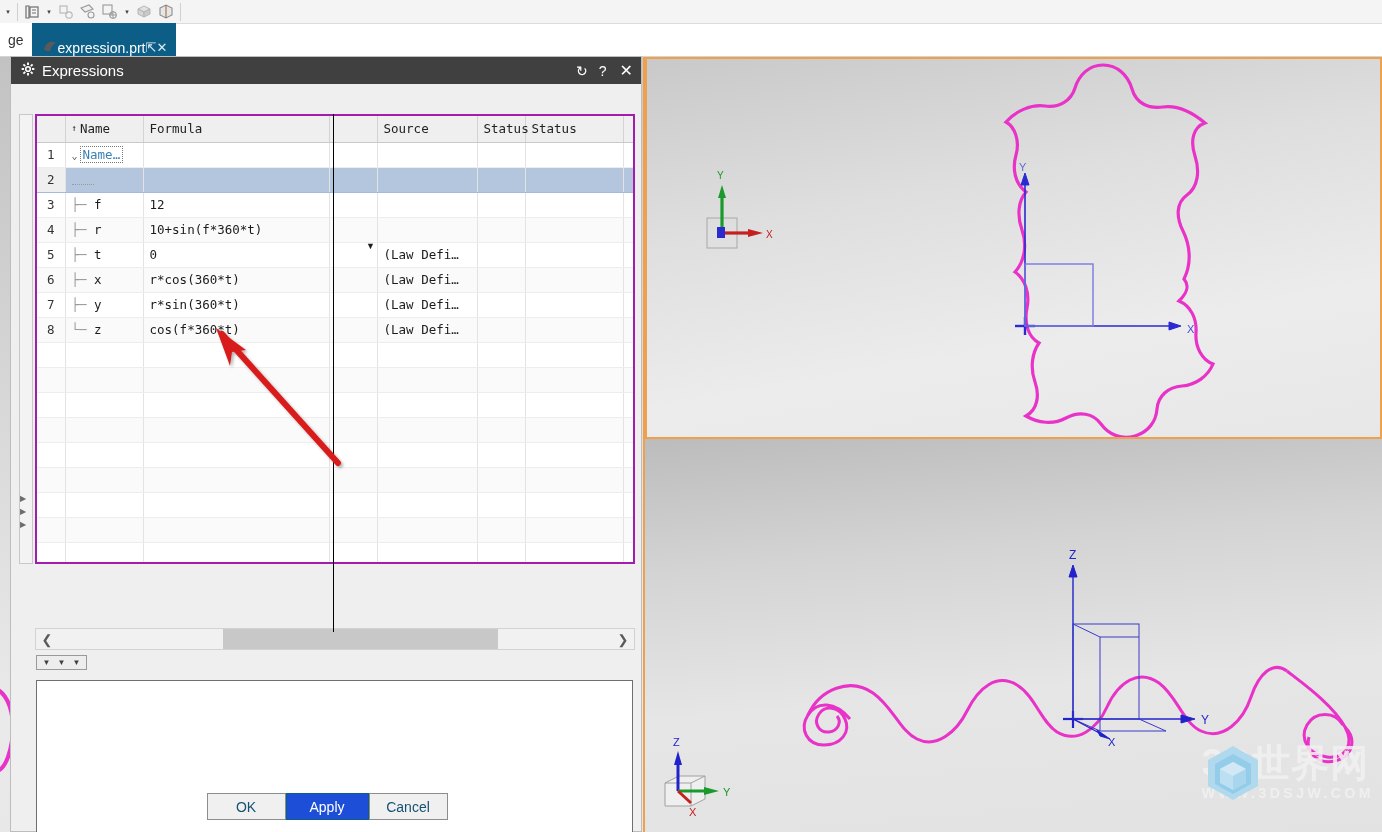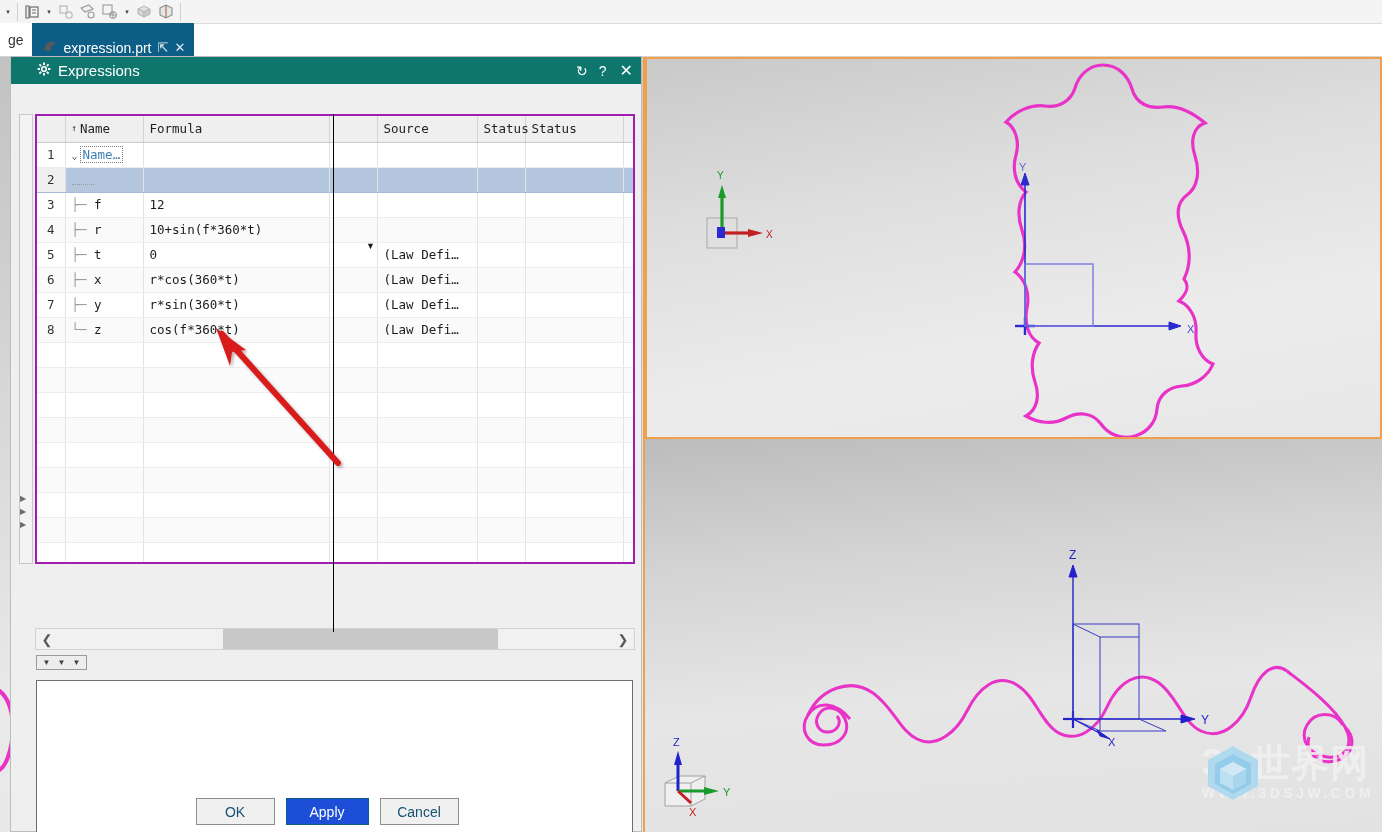--- a/index.html
+++ b/index.html
@@ -31,21 +31,21 @@
   .tabstrip {
     position: absolute; left: 0; top: 24px; width: 1382px; height: 33px;
     background: #ffffff; border-bottom: 1px solid #d4d4d4;
     display: flex; align-items: flex-end;
   }
   .tab-partial {
     height: 33px; display: flex; align-items: center; padding: 0 8px;
     color: #333; font-size: 14px; background: #ffffff;
   }
   .tab-active {
-    height: 33px; display: flex; align-items: center; gap: 6px;
+    height: 33px; display: flex; align-items: center; 
     padding: 16px 9px 0 11px; background: #0c5e86; color: #ffffff; font-size: 14px;
   }
   .tab-icon { font-size: 13px; color: #e8e8e8; line-height: 1; }
   .tab-title { font-size: 14px; }
   .tab-pin, .tab-close { font-size: 13px; color: #dce8ef; line-height: 1; }
 
   
   .gfx-root { position: absolute; left: 0; top: 57px; width: 1382px; height: 775px; background: #b8b8b8; }
 
   .vp {
@@ -66,22 +66,22 @@
   .watermark { position: absolute; right: 8px; bottom: 28px; display: flex; align-items: center; gap: 8px; opacity: 0.85; }
   .wm-text-main { font-size: 38px; font-weight: bold; color: #f2f2f2; letter-spacing: 1px; line-height: 1; }
   .wm-text-sub { font-size: 14px; font-weight: bold; color: #f2f2f2; letter-spacing: 3.5px; line-height: 1.6; }
 
   
   .dialog {
     position: absolute; left: 10px; top: 56px; width: 632px; height: 776px;
     background: #efefef; border: 1px solid #bdbdbd;
   }
   .dlg-title {
-    height: 27px; background: #0f766e; color: #ffffff;
-    display: flex; align-items: center; padding: 0 8px 0 26px;
+    height: 27px; background: #404040; color: #ffffff;
+    display: flex; align-items: center; padding: 0 8px 0 10px;
   }
   .dlg-gear { font-size: 13px; margin-right: 7px; }
   .dlg-name { font-size: 15px; flex: 1; }
   .dlg-tool { font-size: 14px; margin-left: 11px; color: #ffffff; }
   .dlg-tool.close { font-size: 16px; margin-left: 13px; }
 
   .dlg-body { position: relative; height: 749px; padding: 8px 5px 0 8px; }
 
   
   .gutter { position: absolute; left: 8px; top: 30px; width: 14px; height: 450px;
@@ -135,21 +135,21 @@
   .mini-tb { position: absolute; left: 25px; top: 571px; height: 15px;
     border: 1px solid #9a9a9a; background: #ededed; display: flex; align-items: center; padding: 0 2px; }
   .mini-caret { width: 15px; text-align: center; font-size: 8px; color: #404040; }
 
   
   .textarea-box { position: absolute; left: 25px; top: 596px; width: 597px; height: 183px;
     background: #ffffff; border: 1px solid #6f6f6f; }
 
   
   .footer { position: absolute; left: 0; bottom: 8px; width: 632px; height: 32px;
-    display: flex; justify-content: center; align-items: flex-end; gap: 11px; }
+    display: flex; justify-content: center; align-items: flex-start; gap: 0; }
   .btn { height: 27px; min-width: 79px; padding: 0 14px; font-size: 14px;
     border: 1px solid #8d8d8d; background: #f0f0f0; color: #155272; cursor: pointer; }
   .btn.primary { background: #1d4ed8; color: #ffffff; border-color: #0c5e86; min-width: 83px; }
 
   
   .annot { position: absolute; left: 0; top: 0; width: 1382px; height: 832px; pointer-events: none; z-index: 50; }
 </style>
 </head>
 <body>
 

